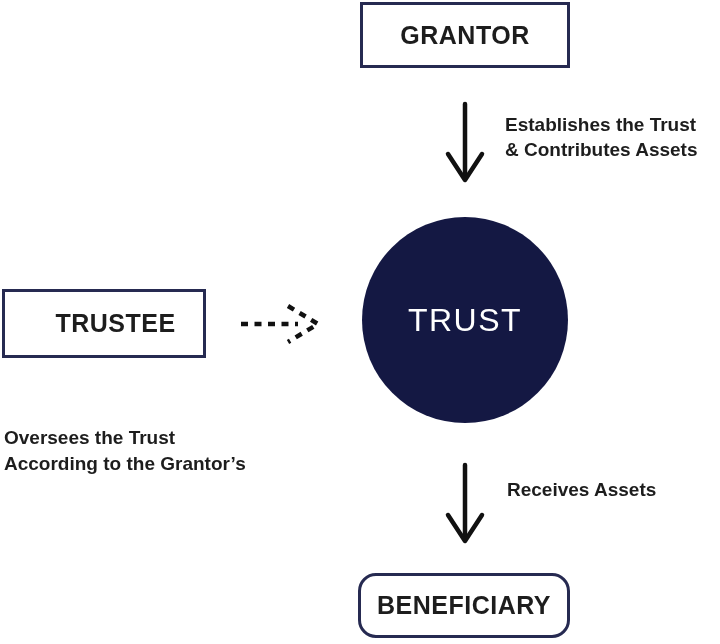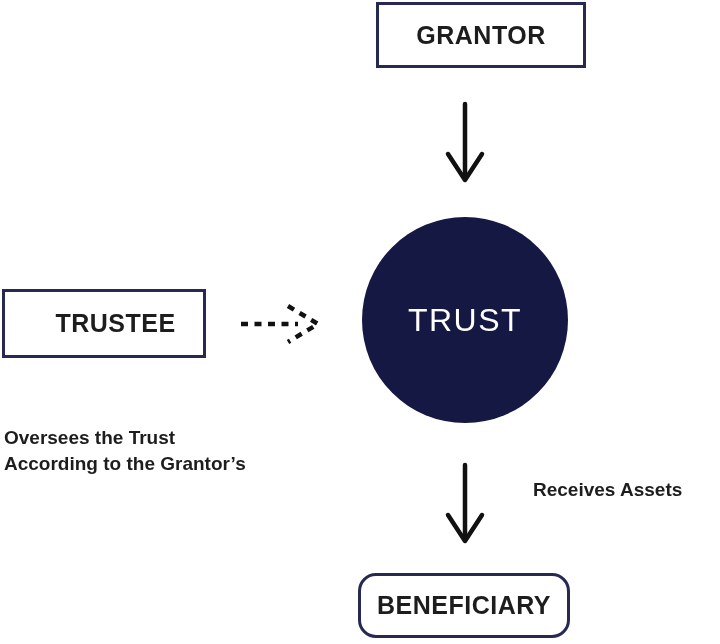--- a/index.html
+++ b/index.html
@@ -18,21 +18,21 @@
     box-sizing: border-box;
     display: flex;
     align-items: center;
     justify-content: center;
     font-weight: bold;
     font-size: 25px;
     letter-spacing: 0.5px;
     color: #1d1d1d;
     white-space: nowrap;
   }
-  #grantor-box     { left: 376px; top: 2px;   width: 210px; height: 66px; justify-content: center; }
+  #grantor-box     { left: 360px; top: 2px;   width: 210px; height: 66px; justify-content: center; }
   #trustee-box     { left: 2px;   top: 289px; width: 204px; height: 69px; padding-left: 23px; }
   #beneficiary-box { left: 358px; top: 573px; width: 212px; height: 65px; border-radius: 18px; }
   .trust-circle {
     position: absolute;
     left: 362px; top: 217px;
     width: 206px; height: 206px;
     border-radius: 50%;
     background: #141843;
     display: flex;
     align-items: center;
@@ -44,21 +44,21 @@
   }
   .edge-label {
     position: absolute;
     font-weight: bold;
     font-size: 19px;
     line-height: 25px;
     color: #1d1d1d;
     white-space: nowrap;
   }
   #label-establishes { left: 505px; top: 112px; }
-  #label-receives    { left: 507px; top: 477px; margin-left: 26px; }
+  #label-receives    { left: 507px; top: 477px; }
   #label-oversees    { left: 4px;   top: 383px; line-height: 26px; margin-top: 42px; }
   .arrow-svg { position: absolute; }
   #arrow-grantor-to-trust      { left: 440px; top: 100px; }
   #arrow-trust-to-beneficiary  { left: 440px; top: 460px; }
   #arrow-trustee-to-trust      { left: 235px; top: 300px; }
 </style>
 </head>
 <body>
 
 <div class="canvas">
@@ -66,20 +66,22 @@
   <div class="node-box" id="grantor-box">
     <span>GRANTOR</span>
   </div>
 
   <svg class="arrow-svg" id="arrow-grantor-to-trust" width="50" height="85" viewBox="0 0 50 85">
     <line x1="25" y1="4" x2="25" y2="78" stroke="#111111" stroke-width="4.5" stroke-linecap="round"></line>
     <polyline points="8,54 25,80 42,54" fill="none" stroke="#111111" stroke-width="4.5" stroke-linecap="round" stroke-linejoin="round"></polyline>
   </svg>
 
   <div class="edge-label" id="label-establishes">
+    <div>Establishes the Trust</div>
+    <div>&amp; Contributes Assets</div>
   </div>
 
   <div class="trust-circle">
     <span>TRUST</span>
   </div>
 
   <div class="node-box" id="trustee-box">
     <span>TRUSTEE</span>
   </div>
 

